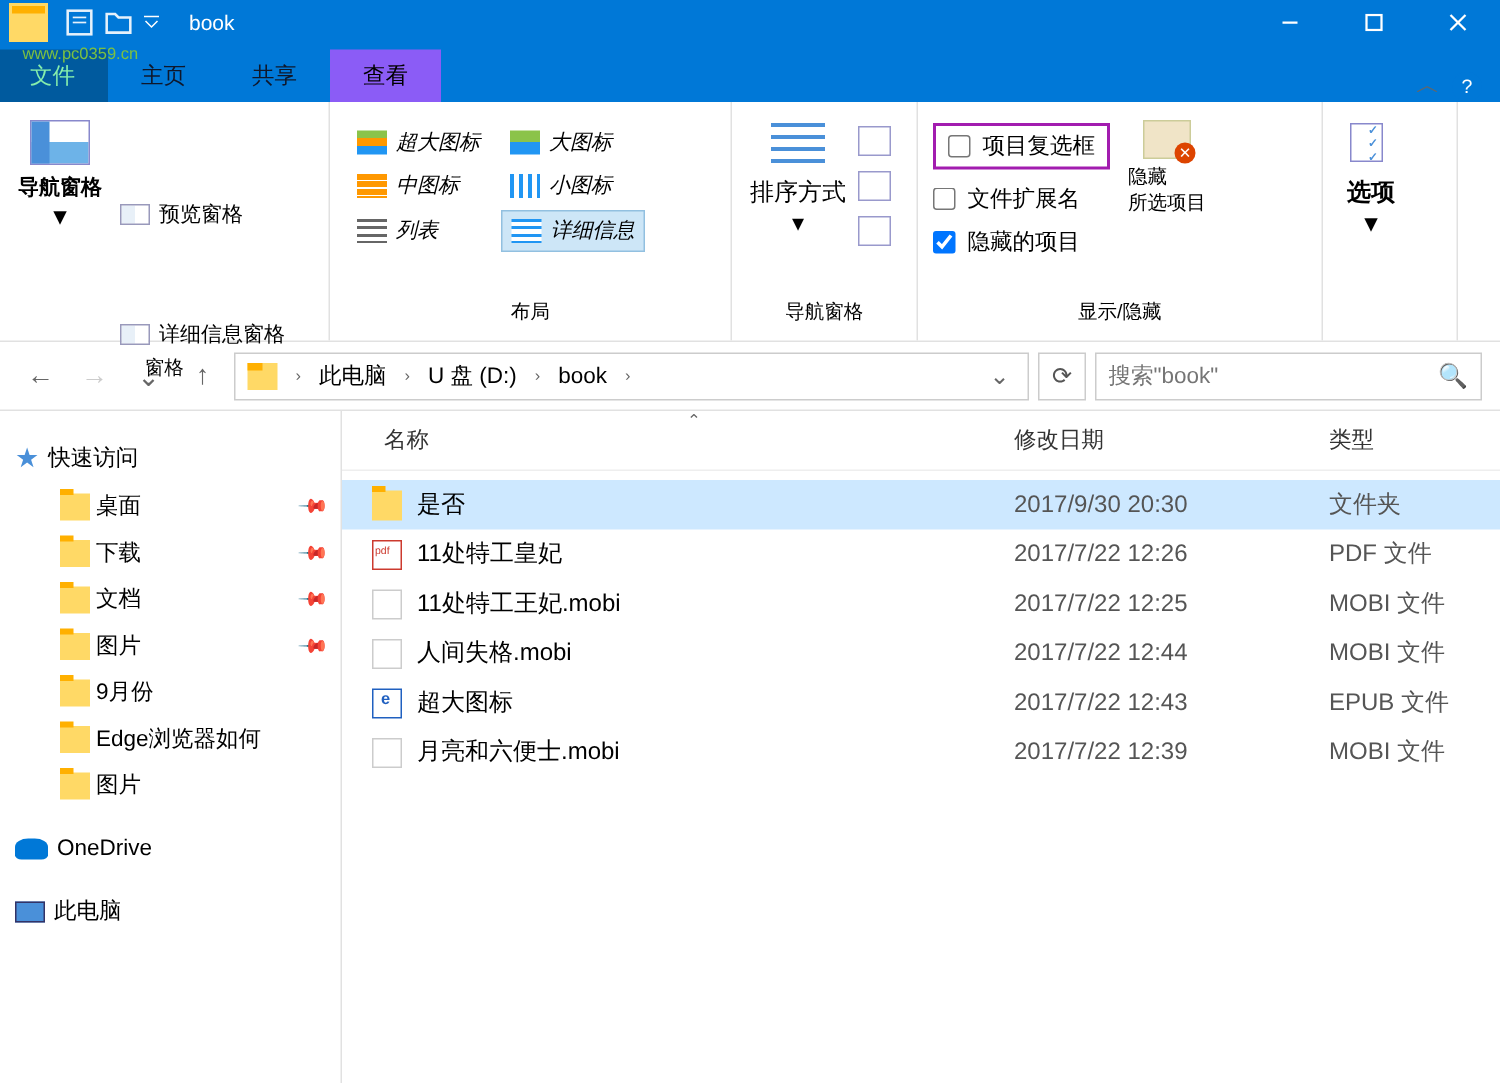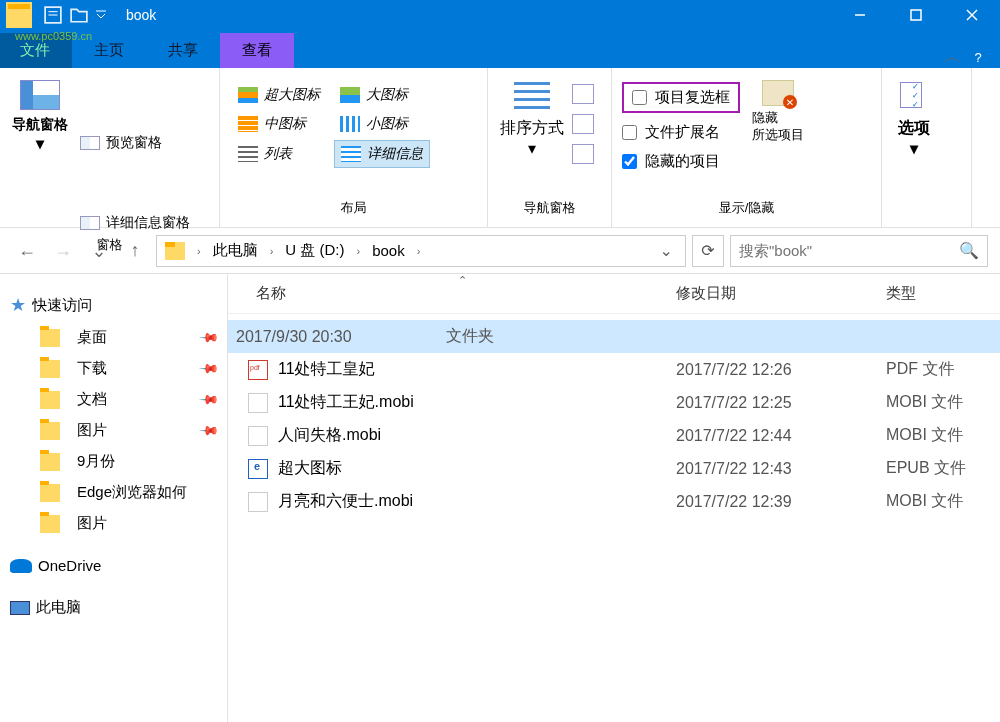--- a/index.html
+++ b/index.html
@@ -93,21 +93,21 @@
     
     .main { display: flex; height: calc(722px - 30px - 38px - 160px - 46px); }
     
     
     .sidebar { width: 228px; border-right: 1px solid #e1e1e1; overflow-y: auto; padding: 8px 0; position: relative; }
     .sidebar::-webkit-scrollbar { width: 18px; }
     .sidebar::-webkit-scrollbar-track { background: #f0f0f0; }
     .sidebar::-webkit-scrollbar-thumb { background: #c0c0c0; }
     .sb-section { padding: 6px 0; }
     .sb-header { display: flex; align-items: center; gap: 6px; padding: 6px 10px; font-size: 15px; cursor: pointer; }
-    .sb-item { display: flex; align-items: center; gap: 17px; padding: 6px 10px 6px 40px; font-size: 15px; cursor: pointer; }
+    .sb-item { display: flex; align-items: center; gap: 4px; padding: 6px 10px 6px 40px; font-size: 15px; cursor: pointer; }
     .sb-icon { width: 20px; height: 18px; display: inline-block; }
     .sb-folder { background: #ffd966; position: relative; }
     .sb-folder::before { content: ''; position: absolute; top: -3px; left: 0; width: 9px; height: 4px; background: #ffb000; }
     .sb-star { color: #4a90d9; font-size: 18px; }
     .sb-pin { margin-left: auto; color: #888; font-size: 13px; transform: rotate(45deg); }
     .sb-onedrive { width: 22px; height: 14px; background: #0078d7; border-radius: 40% 40% 20% 20%; }
     .sb-pc { width: 20px; height: 14px; background: #4a90d9; border: 1px solid #336; }
     
     
     .filelist { flex: 1; overflow: auto; }
@@ -374,20 +374,24 @@
     <div class="fl-header" style="position:relative;">
       <div class="fl-col-name">
         <span>名称</span>
       </div>
       <span class="fl-sort-arrow" style="left:230px;top:0;">⌃</span>
       <div class="fl-col-date">修改日期</div>
       <div class="fl-col-type">类型</div>
     </div>
     <div class="fl-rows" id="fl-rows">
         <div class="fl-row selected">
+    <div class="fl-name">
+      <span class="fl-icon ico-folder"></span>
+      <span>是否</span>
+    </div>
     <div class="fl-date">2017/9/30 20:30</div>
     <div class="fl-type">文件夹</div>
         </div>
         <div class="fl-row">
     <div class="fl-name">
       <span class="fl-icon ico-pdf"></span>
       <span>11处特工皇妃</span>
     </div>
     <div class="fl-date">2017/7/22 12:26</div>
     <div class="fl-type">PDF 文件</div>

